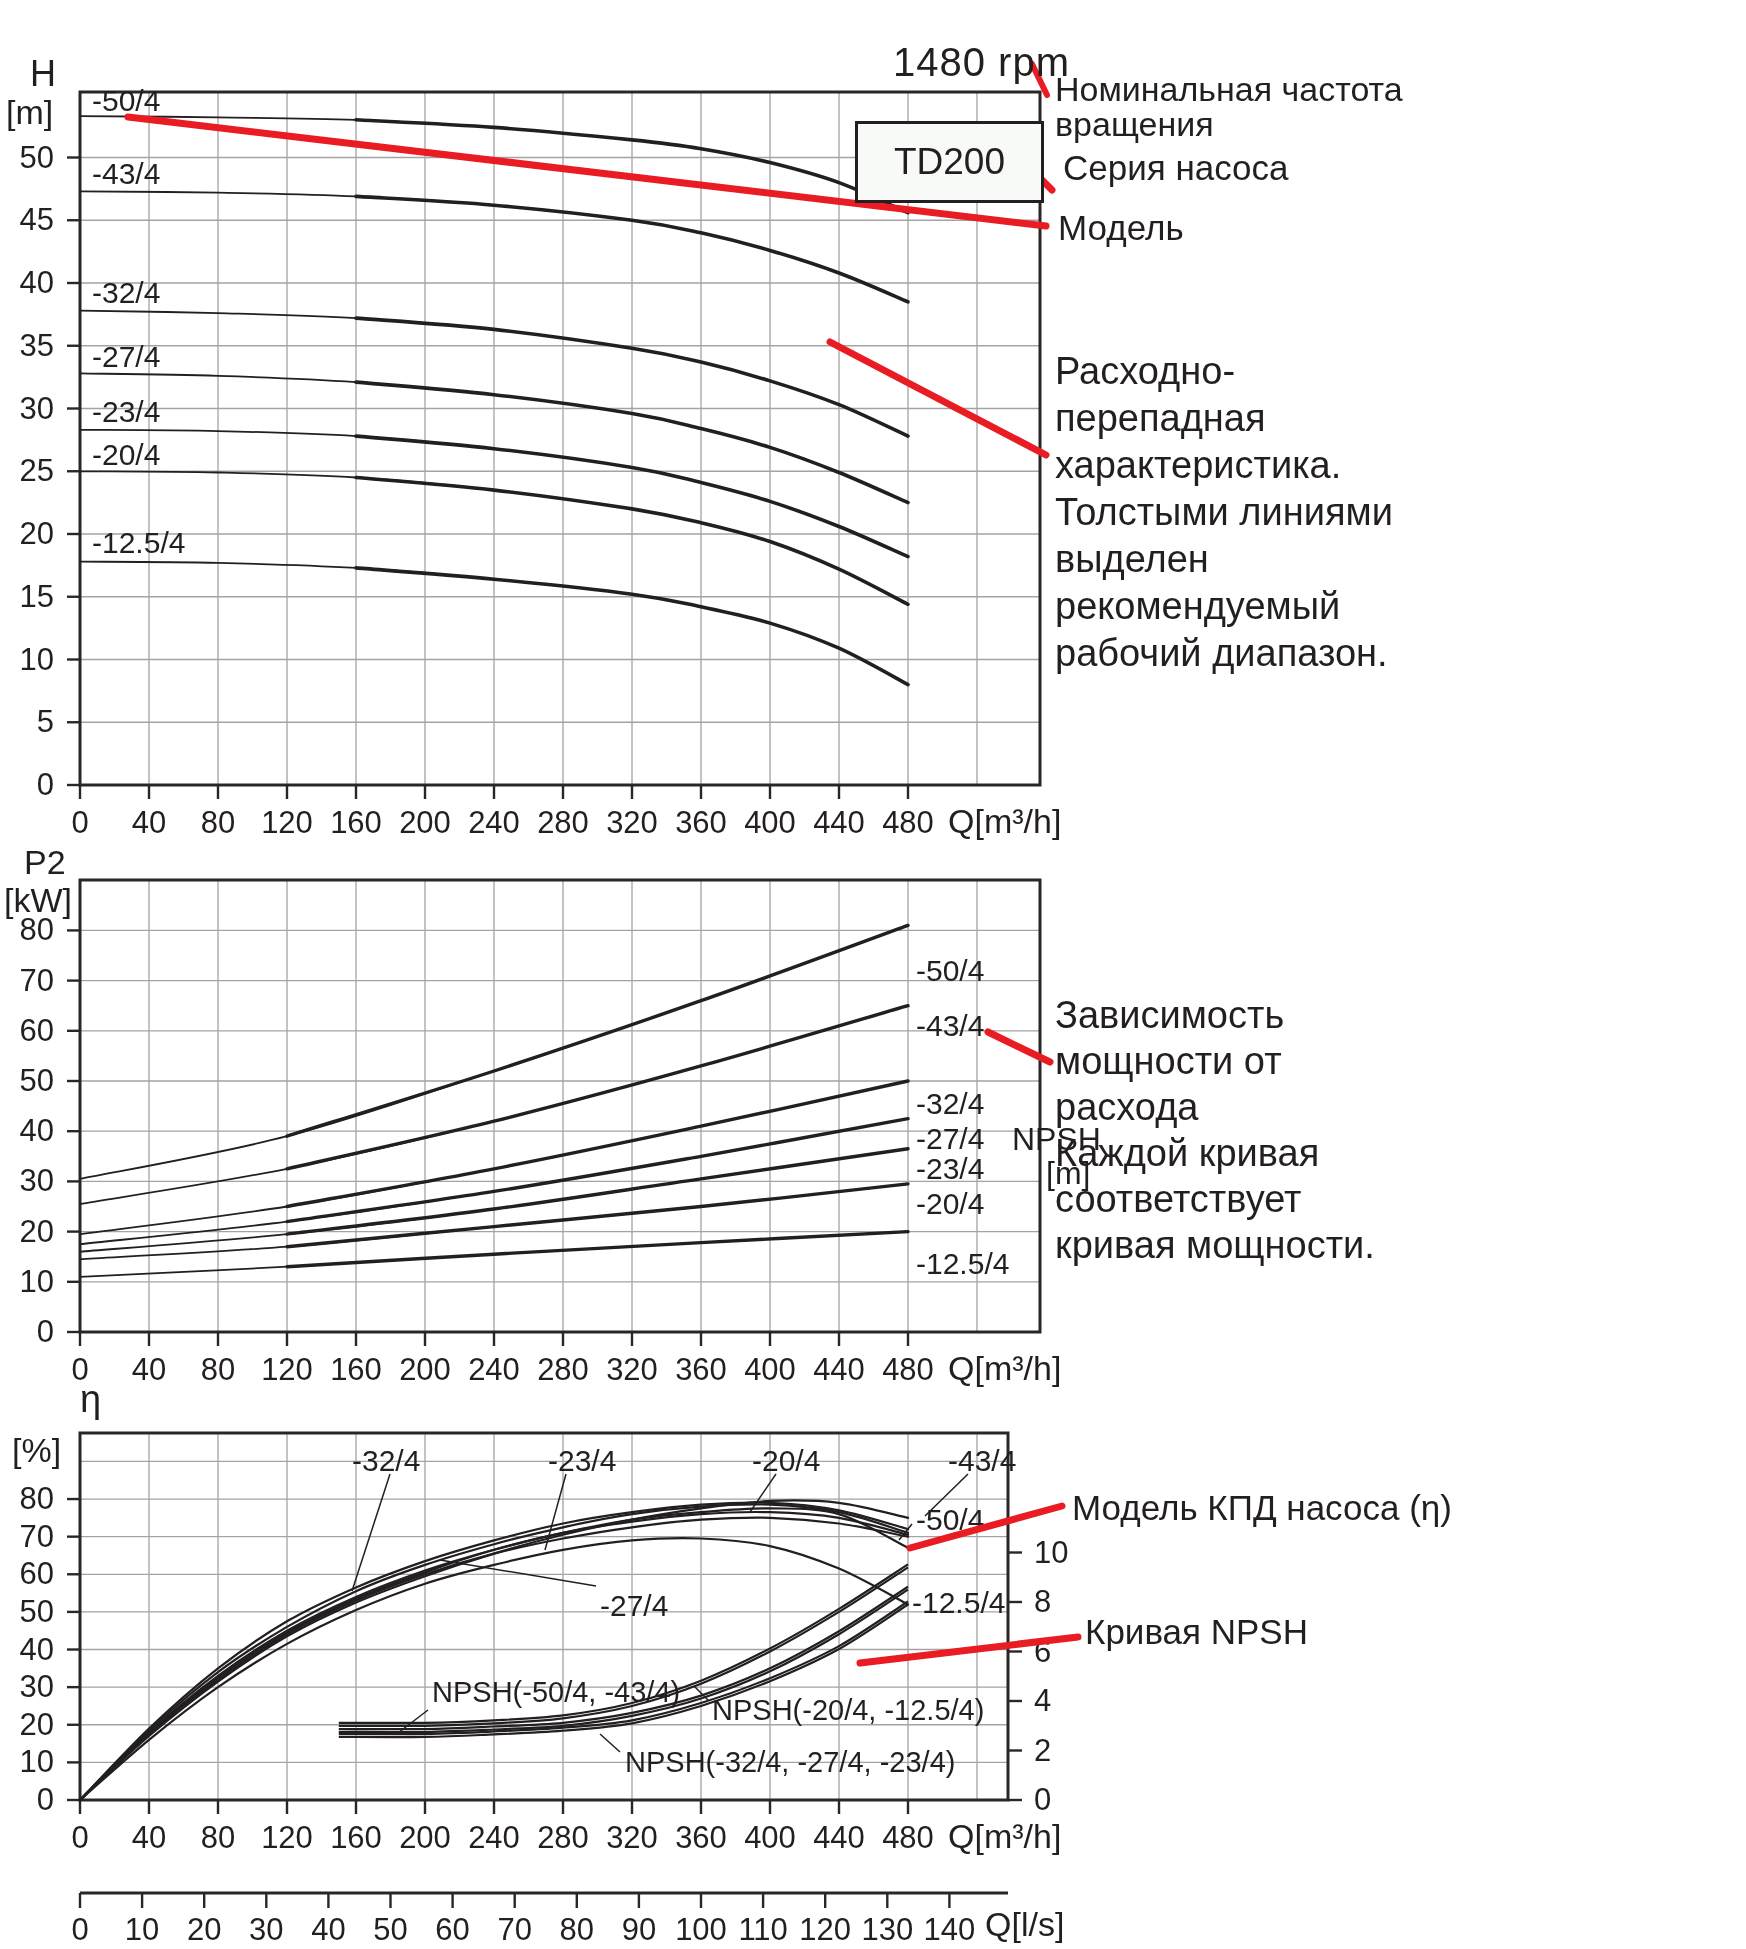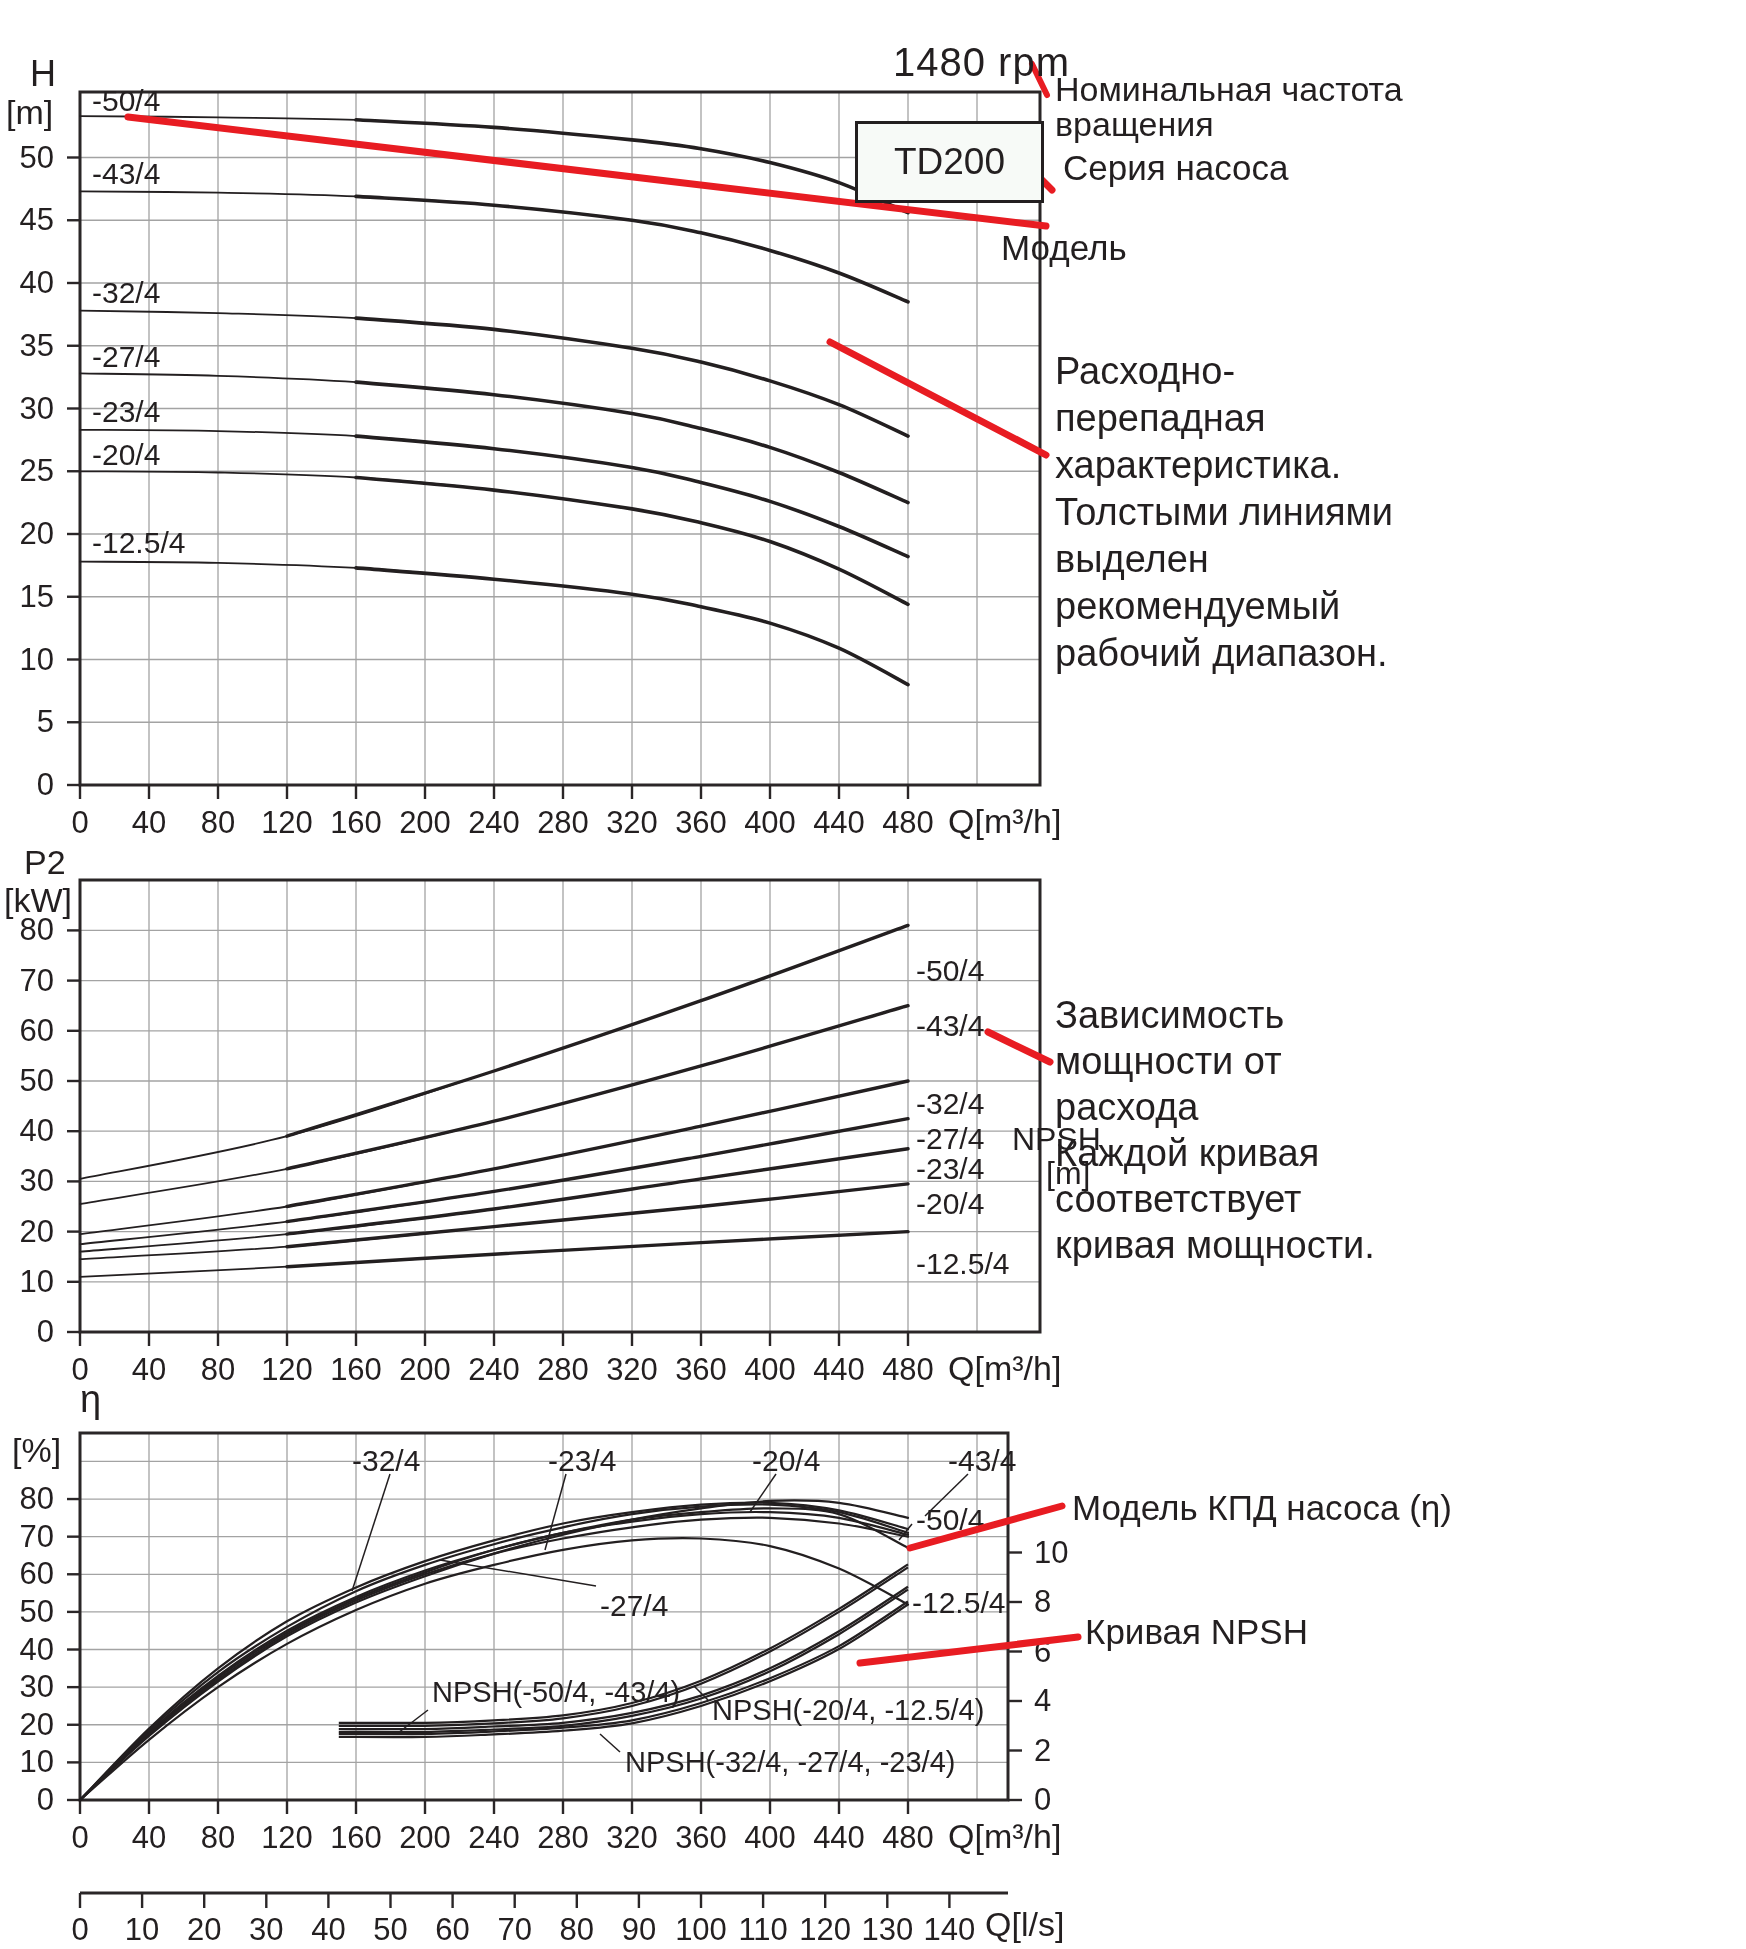--- a/index.html
+++ b/index.html
@@ -438,21 +438,21 @@
     <span>TD200</span>
   </div>
 
   <div class="txt para" id="rpm-note" style="left:1055px;top:72px;font-size:34px;line-height:35px;">
       <div>Номинальная частота</div>
       <div>вращения</div>
     </div>
 
   <div class="txt note36" style="left:1063px;top:148px;">Серия насоса</div>
 
-  <div class="txt note36" style="left:1001px;top:208px;margin-top:20px;">Модель</div>
+  <div class="txt note36" style="left:1058px;top:208px;">Модель</div>
 
   <div class="txt para" id="head-note" style="left:1055px;top:348px;">
       <div>Расходно-</div>
       <div>перепадная</div>
       <div>характеристика.</div>
       <div>Толстыми линиями</div>
       <div>выделен</div>
       <div>рекомендуемый</div>
       <div>рабочий диапазон.</div>
     </div>

